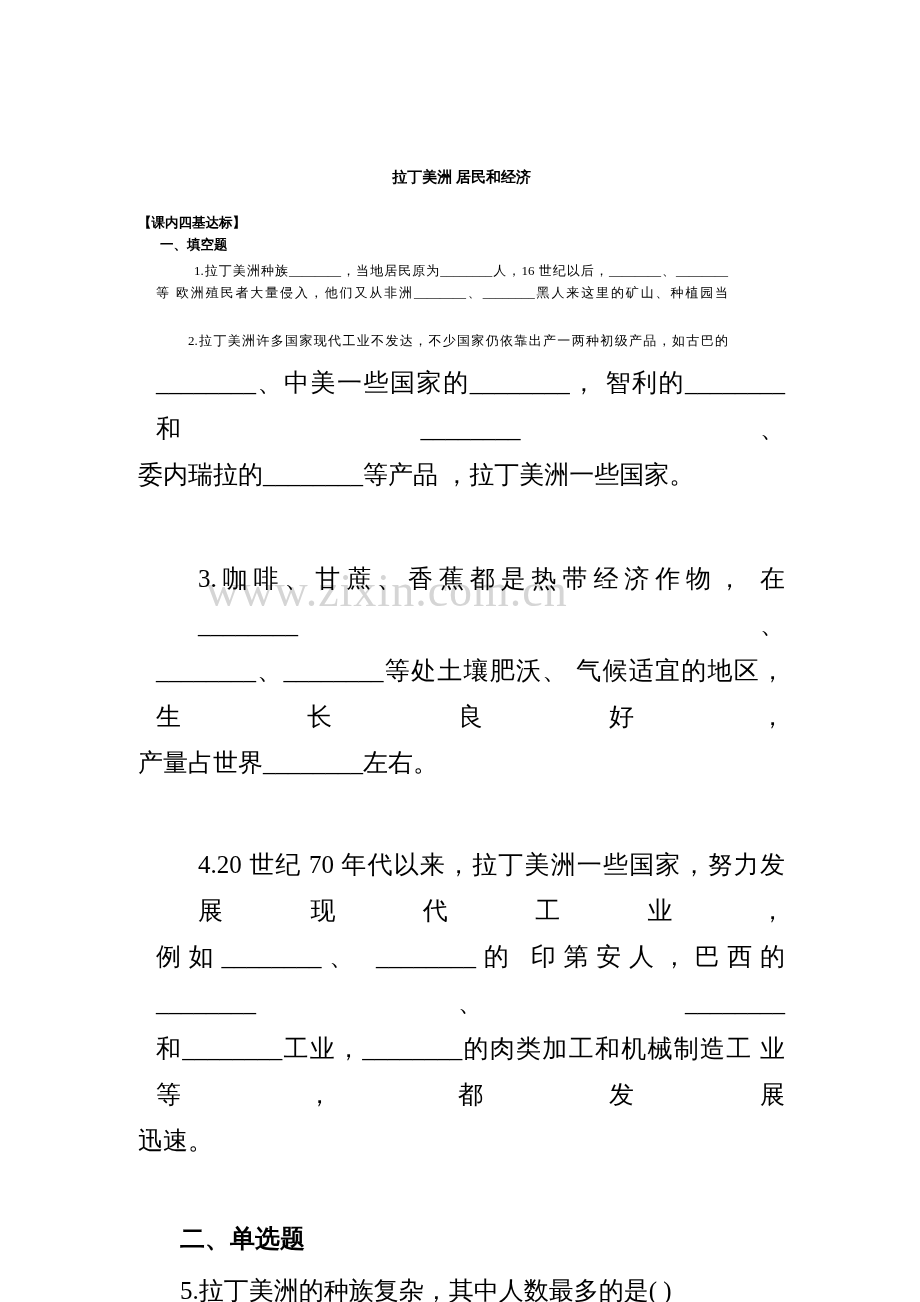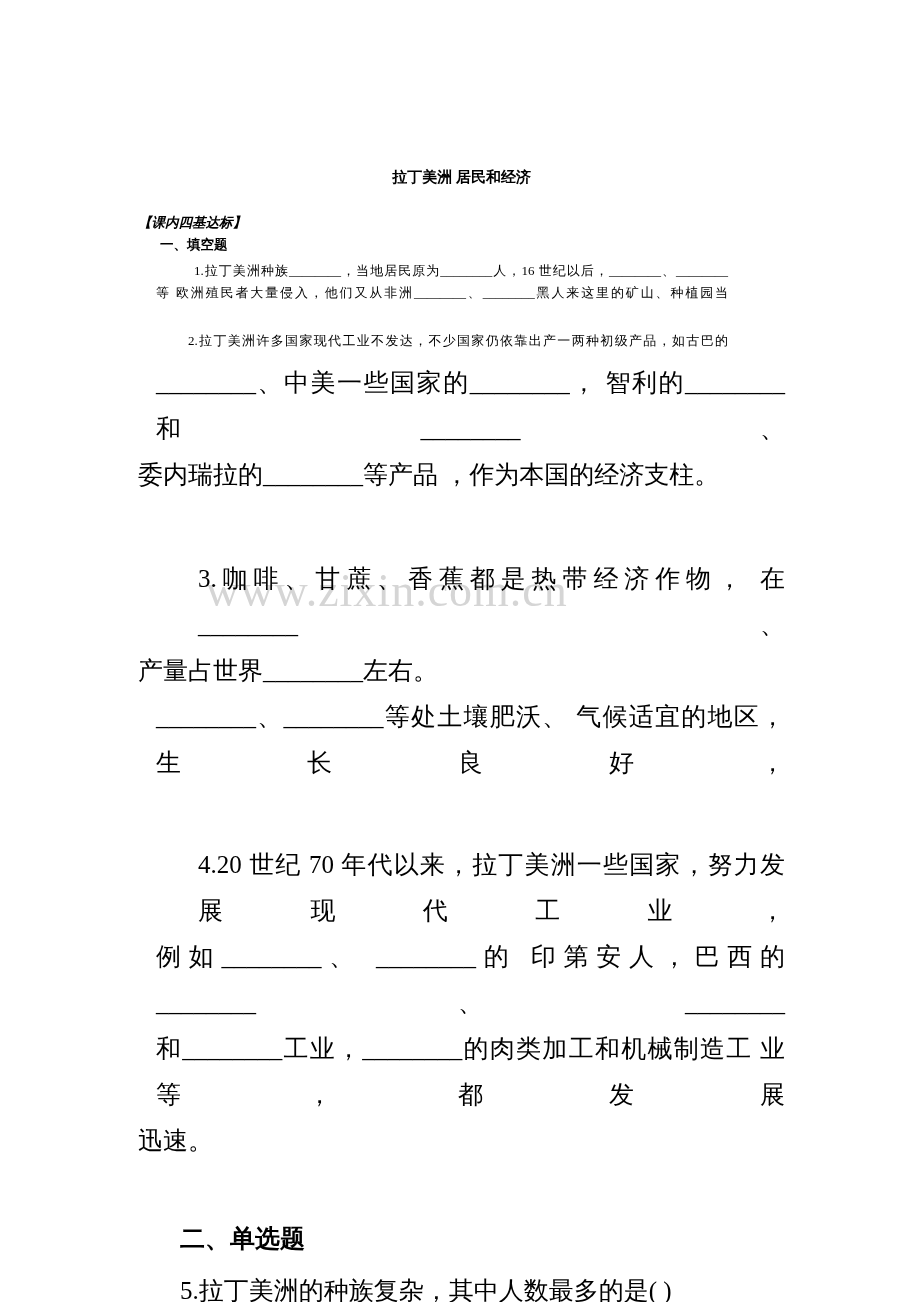--- a/index.html
+++ b/index.html
@@ -16,21 +16,21 @@
   .ln { position:relative; z-index:1; }
   .sm { font-size:13px;  line-height:22px; margin-right:57px; }
   .lg { font-size:25px;  line-height:46px; }
   .b  { font-weight:bold; }
   .j  { text-align:justify; text-align-last:justify;margin-left:18px; }
   .ind22{ padding-left:22px; }
   .ind32{ padding-left:32px; }
   .ind38{ padding-left:38px; }
   .ind42{ padding-left:42px; }
   .mt5 { margin-top:5px; }  .mt6 { margin-top:6px; }  .mt7 { margin-top:7px; }
-  .mt8 { margin-top:8px; }  .mt26{ margin-top:26px; } .mt28{ margin-top:28px;font-style:italic; }
+  .mt8 { margin-top:8px; }  .mt26{ margin-top:26px; } .mt28{ margin-top:28px; }
   .mt52{ margin-top:52px; } .mt56{ margin-top:56px; } .mt58{ margin-top:58px; }
   .title {
     position:relative; z-index:1;
     margin-top:168px; text-align:center;
     font-size:15px; font-weight:bold; line-height:18px;
   }
   .sec-h, .sec-s {
     position:relative; z-index:1;
     font-size:13.5px; font-weight:bold; line-height:17px;
   }
@@ -53,25 +53,25 @@
   <h1 class="title">拉丁美洲 居民和经济</h1>
 
   <div class="sec-h mt28">【课内四基达标】</div>
   <div class="sec-s mt5 ind22">一、填空题</div>
 
   <div class="ln sm j ind38 mt7">1.拉丁美洲种族________，当地居民原为________人，16 世纪以后，________、________</div>
   <div class="ln sm j">等 欧洲殖民者大量侵入，他们又从非洲________、________黑人来这里的矿山、种植园当</div>
 
   <div class="ln sm j ind32 mt26">2.拉丁美洲许多国家现代工业不发达，不少国家仍依靠出产一两种初级产品，如古巴的</div>
   <div class="ln lg j mt8">________、中美一些国家的________， 智利的________和________、</div>
-  <div class="ln lg">委内瑞拉的________等产品 ，作为本国的经济支柱。</div>
+  <div class="ln lg">委内瑞拉的________等产品 ，拉丁美洲一些国家。</div>
 
   <div class="ln lg j ind42 mt58">3.咖啡、甘蔗、香蕉都是热带经济作物， 在________、</div>
+  <div class="ln lg j">________、________等处土壤肥沃、 气候适宜的地区，生长良好，</div>
   <div class="ln lg">产量占世界________左右。</div>
-  <div class="ln lg j">________、________等处土壤肥沃、 气候适宜的地区，生长良好，</div>
 
   <div class="ln lg j ind42 mt56">4.20 世纪 70 年代以来，拉丁美洲一些国家，努力发展现代工业，</div>
   <div class="ln lg j">例如________、 ________的 印第安人，巴西的________、________</div>
   <div class="ln lg j">和________工业，________的肉类加工和机械制造工 业等，都发展</div>
   <div class="ln lg">迅速。</div>
 
   <div class="ln lg b ind42 mt52">二、单选题</div>
 
   <div class="ln lg ind42 mt6">5.拉丁美洲的种族复杂，其中人数最多的是(      )</div>
 

